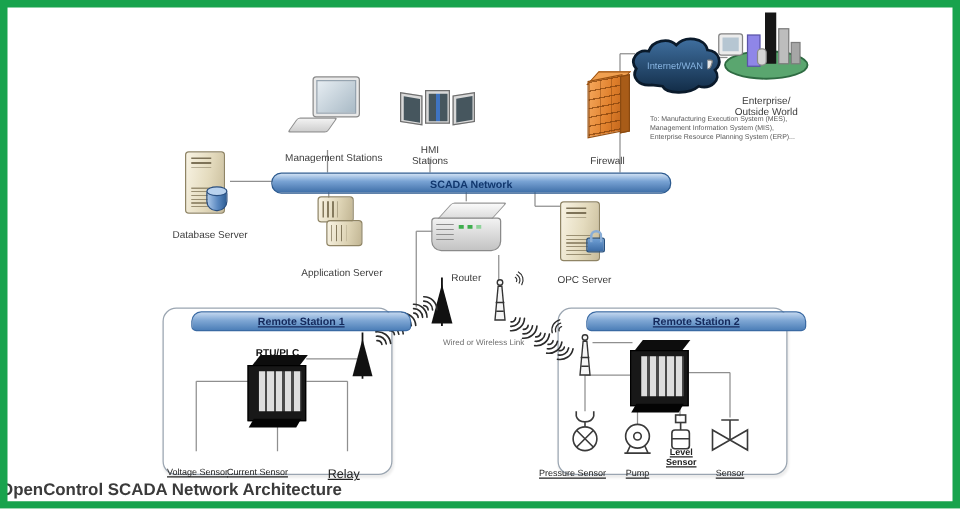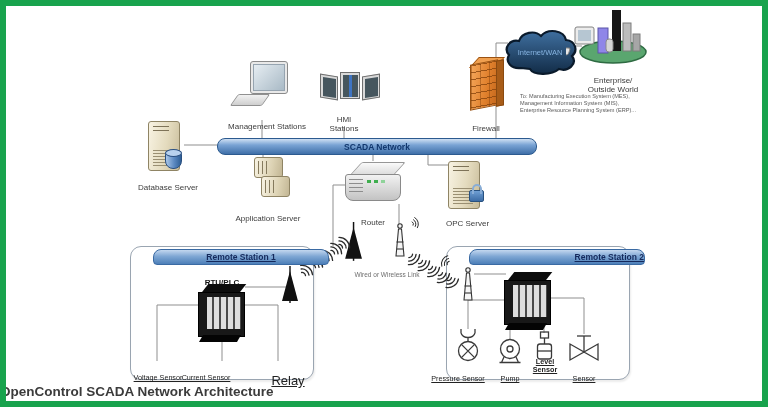--- a/index.html
+++ b/index.html
@@ -262,21 +262,21 @@
   </div>
   <div class="cyl" style="left:165px;top:151px;width:15px;height:16px;"></div>
   <div class="lbl" style="left:130px;top:171px;width:76px;">Database Server</div>
 
   <div class="unit" style="left:254px;top:157px;">
     <div class="bars"></div>
     </div>
   <div class="unit" style="left:261px;top:176px;">
     <div class="bars"></div>
     </div>
-  <div class="lbl" style="left:230px;top:202px;width:76px;">Application Server</div>
+  <div class="lbl" style="left:230px;top:202px;width:76px;text-align:right;">Application Server</div>
 
   <div class="router" style="left:343px;top:159px;">
     <div class="top"></div>
     <div class="front"></div>
     <div class="vents"></div>
     <div class="led"></div>
   </div>
   <div class="lbl" style="left:350px;top:206px;width:46px;">Router</div>
 
   <div class="tower" style="left:448px;top:161px;width:30px;height:46px;">
@@ -293,23 +293,23 @@
   </div>
   <div class="lbl" style="left:192px;top:266px;width:60px;font-weight:bold;color:#111;">RTU/PLC</div>
   <div class="plc" style="left:198px;top:284px;">
     <div class="cap"></div>
       <div class="body"></div>
     <div class="slats"></div>
       <div class="base"></div>
   </div>
   <div class="lbl lbl-link" style="left:128px;top:362px;width:60px;font-size:7.2px;">Voltage Sensor</div>
   <div class="lbl lbl-link" style="left:176px;top:362px;width:60px;font-size:7.2px;">Current Sensor</div>
-  <div class="lbl lbl-link" style="left:268px;top:362px;width:40px;font-size:13px;">Relay</div>
-
-  <div class="rs-head" style="left:449px;top:249px;width:174px;justify-content:flex-end;">
+  <div class="lbl lbl-link" style="left:255px;top:362px;width:40px;font-size:10px;">Relay</div>
+
+  <div class="rs-head" style="left:449px;top:249px;width:174px;">
     <span>Remote Station 2</span>
   </div>
   <div class="plc" style="left:504px;top:272px;">
     <div class="cap"></div>
       <div class="body"></div>
     <div class="slats"></div>
       <div class="base"></div>
   </div>
   <div class="lbl lbl-link" style="left:428px;top:363px;width:60px;font-size:7.2px;">Pressure Sensor</div>
   <div class="lbl lbl-link" style="left:495px;top:363px;width:30px;font-size:7.2px;">Pump</div>

